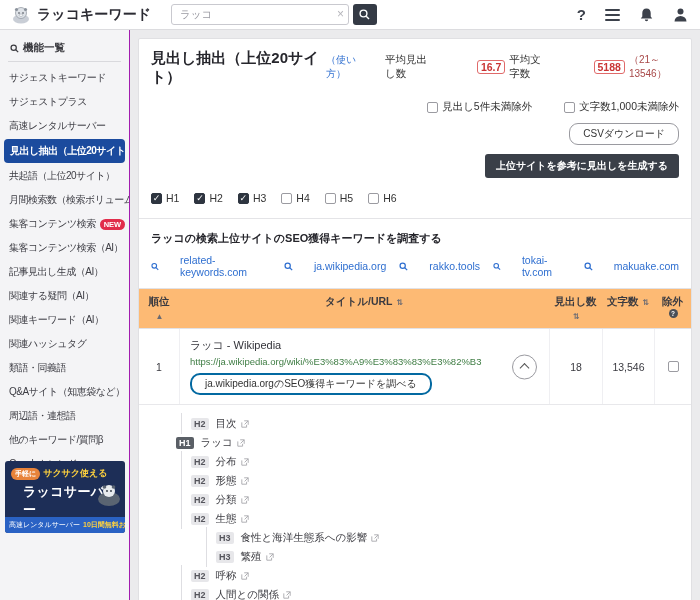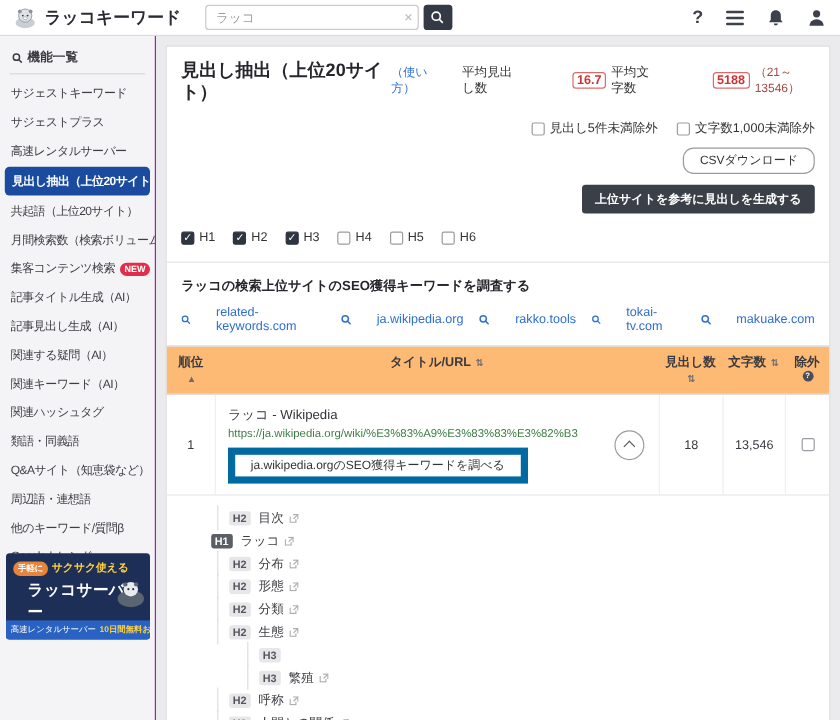--- a/index.html
+++ b/index.html
@@ -70,21 +70,21 @@
     position:absolute; left:138px; top:38px; width:554px; height:720px; background:#fff;
     border:1px solid #e0e0e3; border-radius:2px; padding:10px 12px;
   }
   .title-row { display:flex; align-items:baseline; gap:6px; }
   .page-title { font-size:15px; font-weight:bold; color:#26262c; }
   .usage { color:#2f6fd0; font-size:10px; cursor:pointer; }
   .stats { margin-left:10px; display:flex; align-items:center; gap:4px; font-size:10.5px; color:#333; }
   .stat-badge { border:1px solid #e06a6a; color:#c93434; border-radius:3px; padding:0 3px; font-weight:bold; background:#fff;margin-left:42px; }
   .range { color:#a84848; font-size:10px; }
 
-  .filter-row { display:flex; justify-content:flex-end; gap:16px; margin-top:13px; font-size:10.5px; color:#333; align-items:center; }
+  .filter-row { display:flex; justify-content:flex-end; gap:32px; margin-top:13px; font-size:10.5px; color:#333; align-items:center; }
   label.cbl { display:flex; align-items:center; gap:4px; cursor:pointer; }
   .cb {
     width:11px; height:11px; border:1px solid #9b9ba1; border-radius:2px; background:#fff;
     display:inline-flex; align-items:center; justify-content:center; flex:none;
   }
   .cb::after { content:"✓"; font-size:9px; color:transparent; line-height:1; }
   .cb.on { background:#2e3540; border-color:#2e3540; }
   .cb.on::after { color:#fff; }
 
   .csv-row { display:flex; justify-content:flex-end; margin-top:9px; }
@@ -114,21 +114,21 @@
     font-size:6.5px; line-height:9px; text-align:center; vertical-align:4px; margin-left:1px; font-weight:bold;
   }
   .trow { display:flex; border-bottom:1px solid #e8e8eb; }
   .td { border-left:1px solid #efeff2; }
   .td:first-child { border-left:none; }
   .td-rank { width:40px; display:flex; align-items:center; justify-content:center; font-size:10.5px; color:#3a3a40; }
   .td-title { flex:1; padding:9px 10px; position:relative; }
   .row-title { color:#33333a; font-size:11px; }
   .row-url { color:#3f7d44; font-size:9.5px; margin-top:3px; }
   .row-action {
-    margin-top:6px; display:inline-block; border:6px solid #0369a1; border-radius:0;
+    margin-top:6px; display:inline-block; border:2px solid #0369a1; border-radius:10px;
     padding:2px 13px; font-size:10px; color:#333; background:#fff; cursor:pointer;
   }
   .collapse-btn {
     position:absolute; right:12px; top:50%; transform:translateY(-50%);
     width:25px; height:25px; border:1px solid #9a9aa0; border-radius:50%; background:#fff;
     display:flex; align-items:center; justify-content:center; cursor:pointer;
   }
   .chev { width:7px; height:7px; border-top:1.5px solid #555; border-left:1.5px solid #555; transform:rotate(45deg); margin-top:3px; }
   .td-head, .td-chars { display:flex; align-items:center; justify-content:center; font-size:10.5px; color:#3a3a40; }
   .td-head { width:53px; } .td-chars { width:52px; }
@@ -236,21 +236,21 @@
         <span>月間検索数（検索ボリューム）</span>
 
       </div>
 
       <div class="sb-item">
         <span>集客コンテンツ検索</span>
         <span class="badge-new">NEW</span>
       </div>
 
       <div class="sb-item">
-        <span>記事タイトル生成（AI）</span>
+        <span>集客コンテンツ検索（AI）</span>
 
       </div>
 
       <div class="sb-item">
         <span>記事見出し生成（AI）</span>
 
       </div>
 
       <div class="sb-item">
         <span>関連する疑問（AI）</span>
@@ -542,20 +542,28 @@
             <svg class="ext-ic" width="8" height="8" viewBox="0 0 10 10">
               <path d="M1 3 L1 9 L7 9 L7 6" fill="none" stroke="#6a6a72" stroke-width="1.2"></path>
               <path d="M4 1 L9 1 L9 6" fill="none" stroke="#6a6a72" stroke-width="1.2"></path>
               <line x1="9" y1="1" x2="4.5" y2="5.5" stroke="#6a6a72" stroke-width="1.2"></line>
             </svg>
           </a>
         </div>
 
         <div class="tree-row ind2">
           <span class="hbadge lv-h3">H3</span>
+          <a class="tree-link">
+            <span>食性と海洋生態系への影響</span>
+            <svg class="ext-ic" width="8" height="8" viewBox="0 0 10 10">
+              <path d="M1 3 L1 9 L7 9 L7 6" fill="none" stroke="#6a6a72" stroke-width="1.2"></path>
+              <path d="M4 1 L9 1 L9 6" fill="none" stroke="#6a6a72" stroke-width="1.2"></path>
+              <line x1="9" y1="1" x2="4.5" y2="5.5" stroke="#6a6a72" stroke-width="1.2"></line>
+            </svg>
+          </a>
         </div>
 
         <div class="tree-row ind2">
           <span class="hbadge lv-h3">H3</span>
           <a class="tree-link">
             <span>繁殖</span>
             <svg class="ext-ic" width="8" height="8" viewBox="0 0 10 10">
               <path d="M1 3 L1 9 L7 9 L7 6" fill="none" stroke="#6a6a72" stroke-width="1.2"></path>
               <path d="M4 1 L9 1 L9 6" fill="none" stroke="#6a6a72" stroke-width="1.2"></path>
               <line x1="9" y1="1" x2="4.5" y2="5.5" stroke="#6a6a72" stroke-width="1.2"></line>

